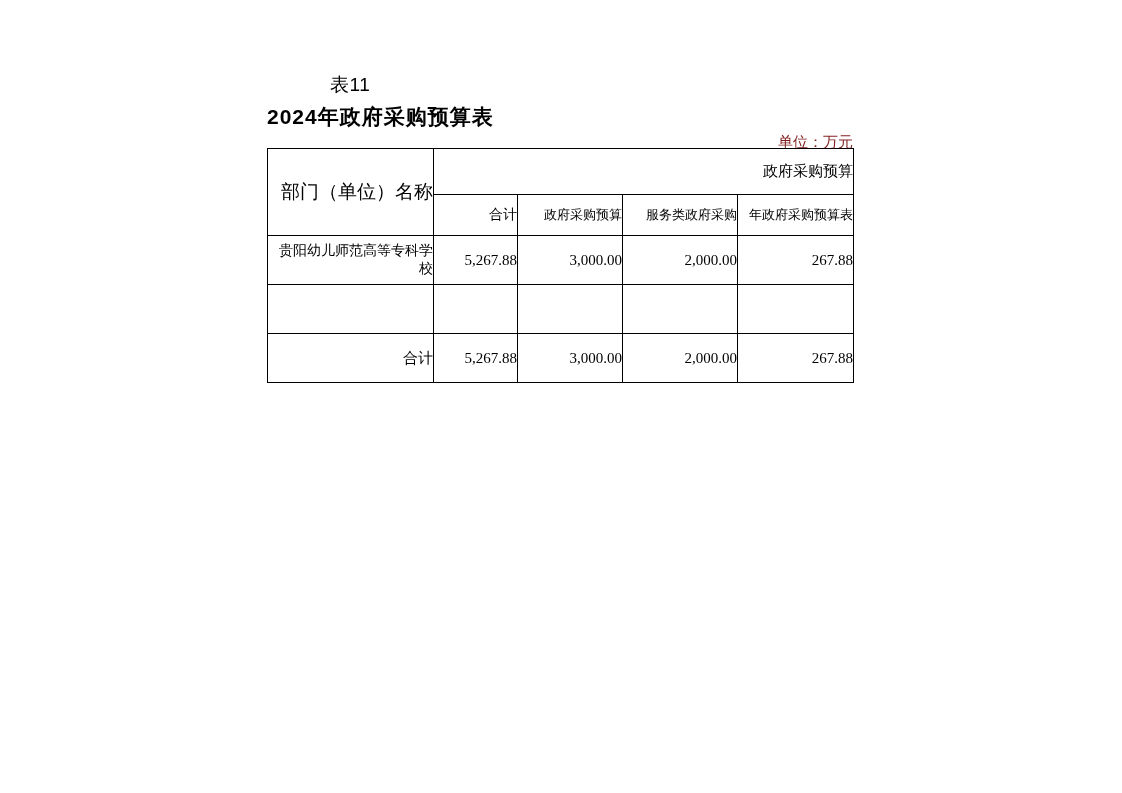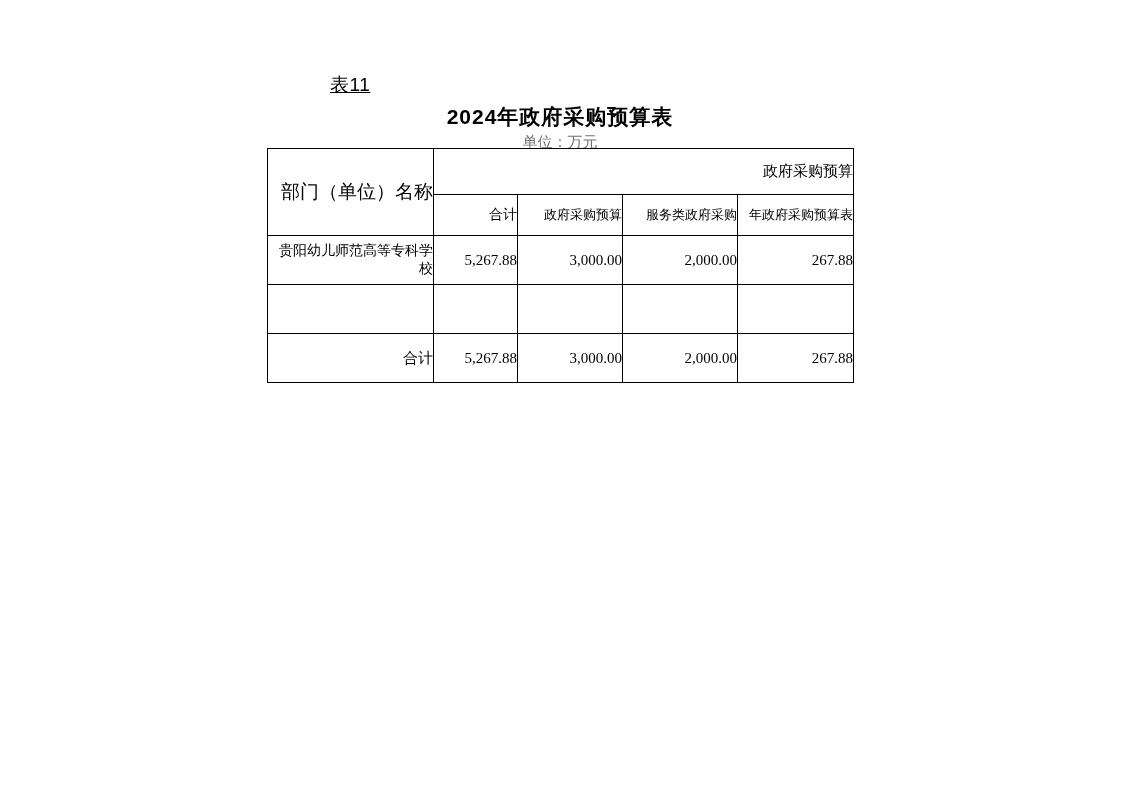--- a/index.html
+++ b/index.html
@@ -21,43 +21,41 @@
     height: 793px;
   }
   .table-label {
     position: absolute;
     left: 330px;
     top: 72px;
     font-size: 19px;
     font-family: "Liberation Sans", sans-serif;
     color: #000;
     letter-spacing: 0.5px;
-    text-decoration: underline;
   }
   .doc-title {
     position: absolute;
     left: 267px;
     top: 103px;
     width: 586px;
-    text-align: center;
     font-size: 21px;
     font-weight: bold;
     font-family: "Liberation Sans", sans-serif;
     color: #000;
     letter-spacing: 1px;
   }
   .unit-note {
     position: absolute;
     left: 267px;
     top: 133px;
     width: 586px;
-    text-align: center;
+    text-align: right;
     font-size: 15px;
     font-family: "Liberation Serif", serif;
-    color: #737373;
+    color: #7f1d1d;
   }
   table.budget {
     position: absolute;
     left: 267px;
     top: 148px;
     width: 586px;
     border-collapse: collapse;
     table-layout: fixed;
   }
   table.budget td {

